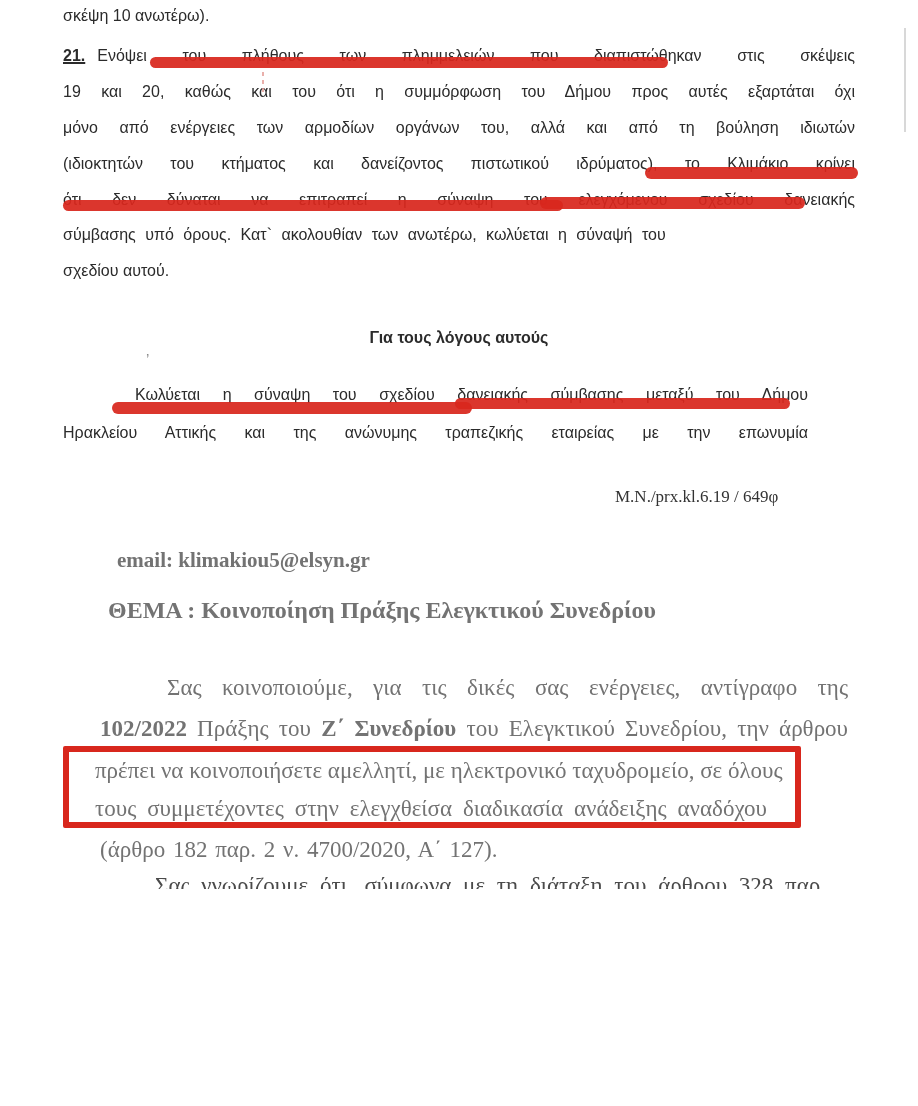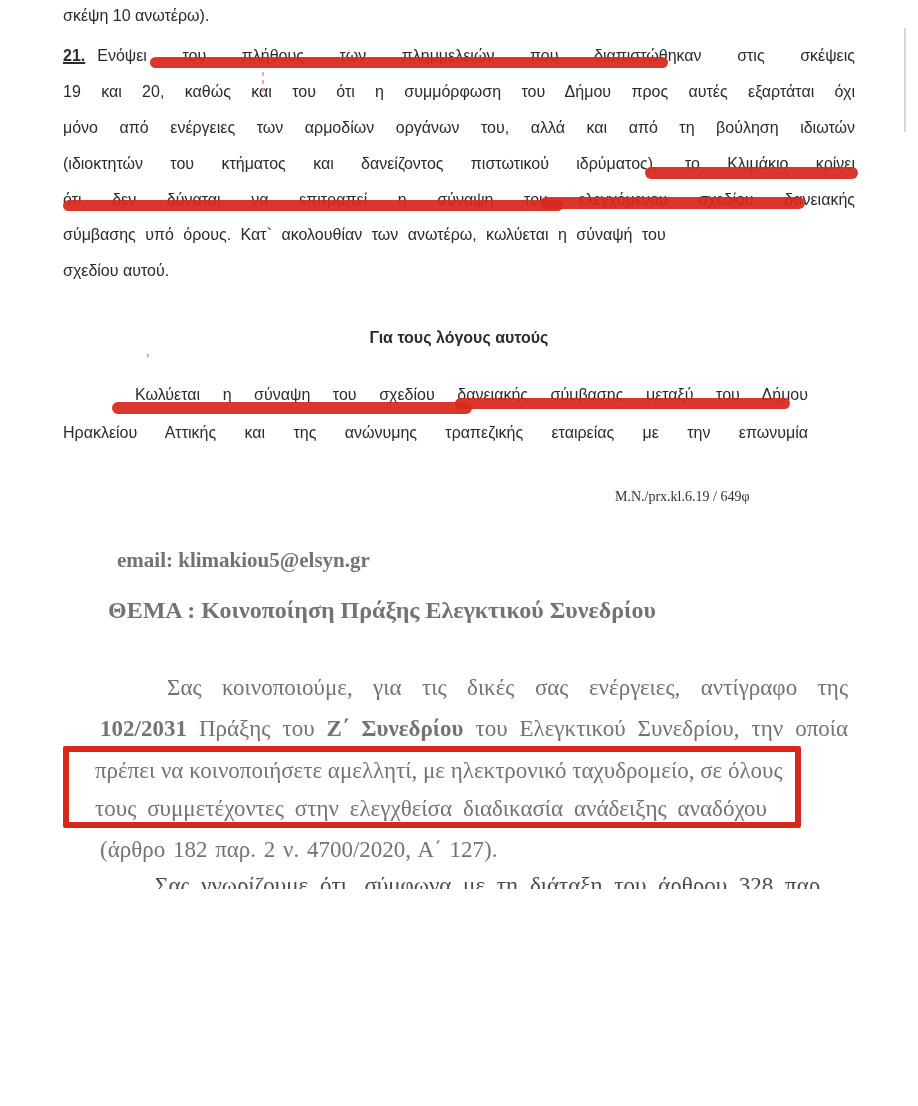--- a/index.html
+++ b/index.html
@@ -55,21 +55,21 @@
   .serif-line{
     position:absolute;
     left:100px;width:748px;
     font-family:"Liberation Serif", serif;
     font-size:23px;line-height:27px;
     color:#737373;
     white-space:nowrap;
   }
   .ref-line{
     left:615px;width:260px;
-    font-size:14px;color:#333;
+    font-size:17px;color:#333;
   }
   .bold{font-weight:bold;}
   .clip-wrap{
     position:absolute;overflow:hidden;
   }
   .clip-wrap .inner{position:relative;display:block;white-space:nowrap;}
   
   .vline-artifact{
     position:absolute;left:904px;top:28px;
     width:2px;height:104px;background:#c8c8c8;opacity:.7;
@@ -124,21 +124,21 @@
 
   <div class="clip-wrap" style="left:117px;top:552px;width:420px;height:21px;">
     <span class="inner serif-line bold" style="position:relative;left:0;top:-5px;font-size:21px;">email: klimakiou5@elsyn.gr</span>
   </div>
 
   <div class="serif-line bold" style="left:108px;top:597px;font-size:24px;">ΘΕΜΑ : Κοινοποίηση Πράξης Ελεγκτικού Συνεδρίου</div>
 
   <div class="serif-line just" style="top:674px;text-indent:67px;">Σας κοινοποιούμε, για τις δικές σας ενέργειες, αντίγραφο της</div>
 
   <div class="serif-line just" style="top:715px;">
-    <span class="bold">102/2031</span><span> Πράξης του </span><span class="bold">Ζ΄ Συνεδρίου</span><span> του Ελεγκτικού Συνεδρίου, την οποία</span>
+    <span class="bold">102/2022</span><span> Πράξης του </span><span class="bold">Ζ΄ Συνεδρίου</span><span> του Ελεγκτικού Συνεδρίου, την άρθρου</span>
   </div>
 
   <div class="redbox"></div>
 
   <div class="serif-line just" style="left:95px;top:757px;width:672px;">πρέπει να κοινοποιήσετε αμελλητί, με ηλεκτρονικό ταχυδρομείο, σε όλους</div>
 
   <div class="serif-line just" style="left:95px;top:795px;width:672px;">τους συμμετέχοντες στην ελεγχθείσα διαδικασία ανάδειξης αναδόχου</div>
 
   <div class="serif-line" style="top:836px;word-spacing:2px;">(άρθρο 182 παρ. 2 ν. 4700/2020, Α΄ 127).</div>
 

